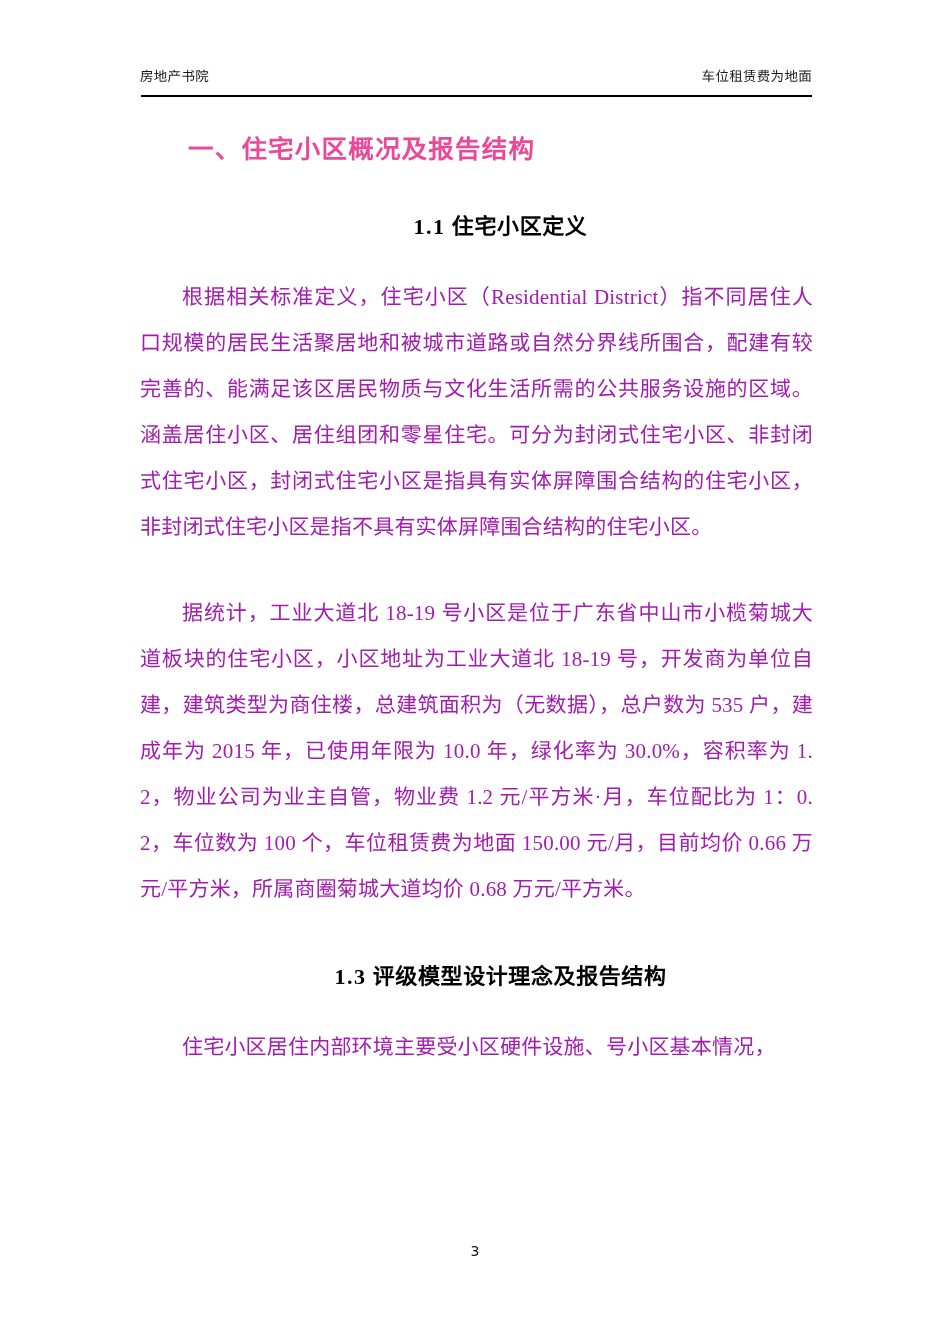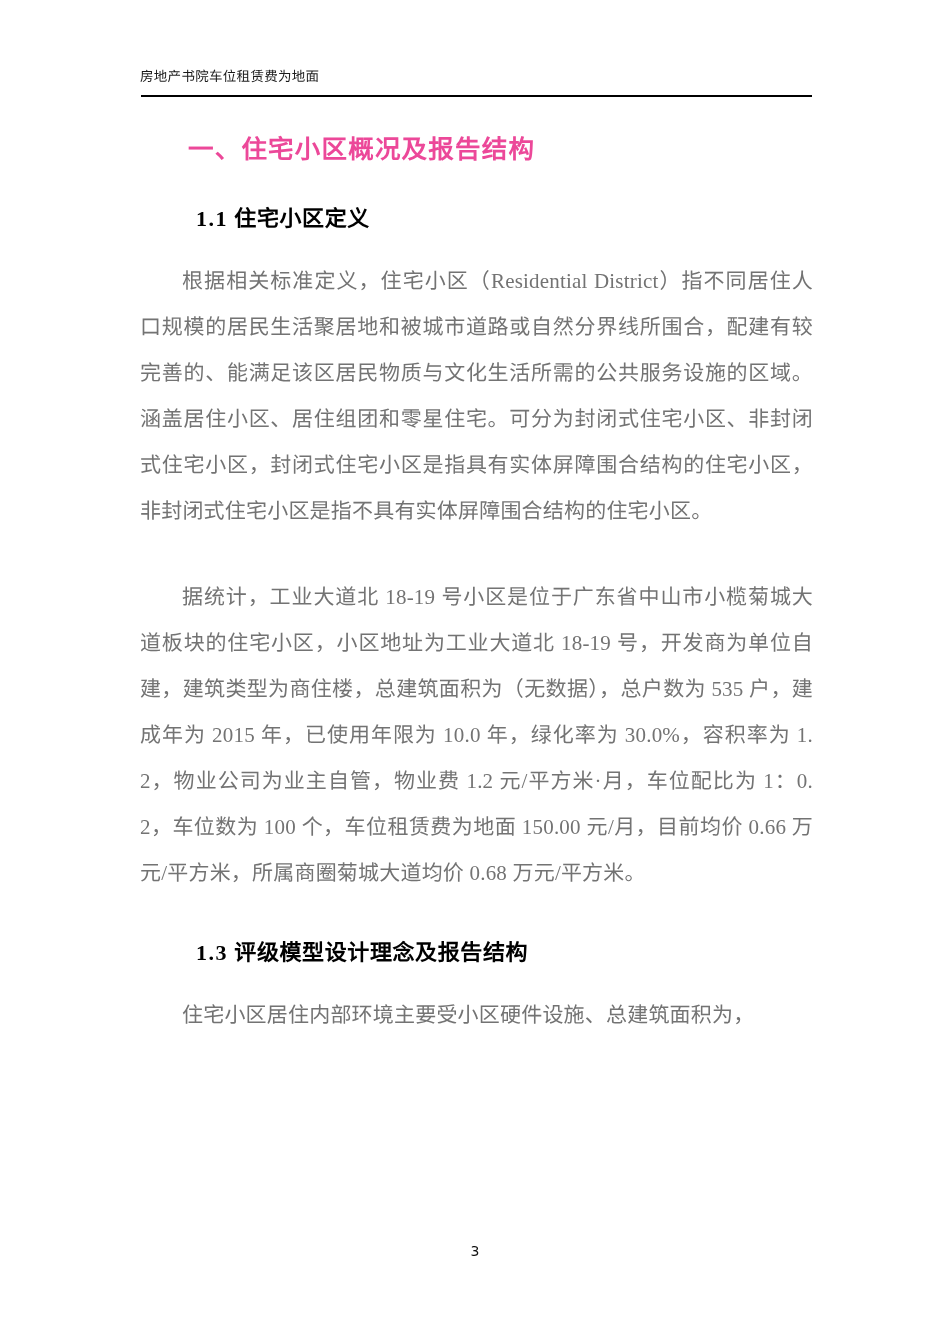--- a/index.html
+++ b/index.html
@@ -22,20 +22,21 @@
     box-sizing: border-box;
   }
 
   
   .page-header {
     position: absolute;
     left: 140px;
     top: 68px;
     width: 672px;
     display: flex;
+    justify-content: space-between;
     align-items: flex-end;
     font-family: "DejaVu Sans", "Liberation Sans", sans-serif;
     font-size: 13.5px;
     line-height: 1.2;
     color: #1a1a1a;
     letter-spacing: 0.3px;
     padding-bottom: 4px;
   }
   .header-rule {
     position: absolute;
@@ -59,27 +60,28 @@
     margin: 0;
     padding: 0 0 0 48px;
     font-family: "DejaVu Sans", "Liberation Sans", sans-serif;
     font-weight: bold;
     font-size: 25.5px;
     line-height: 46px;
     letter-spacing: 1.2px;
     color: #ec4899;
   }
   h2.section-title {
-    margin: 8px;
+    margin: 16px;
     padding: 0 0 0 48px;
     font-weight: bold;
     font-size: 22px;
     line-height: 42px;
     letter-spacing: 0.8px;
     color: #000;
+    text-align: center;
   }
   h2.section-title .num {
     font-family: "Liberation Serif", "DejaVu Serif", serif;
     font-weight: bold;
     letter-spacing: 1.5px;
   }
   h2.section-title .zh {
     font-family: "DejaVu Sans", "Liberation Sans", sans-serif;
     font-weight: bold;
     letter-spacing: 0.6px;
@@ -88,21 +90,21 @@
   
   p.body-text {
     margin: 0;
     font-family: "Liberation Serif", "DejaVu Serif", serif;
     font-size: 21px;
     line-height: 46px;
     text-align: justify;
     text-justify: inter-ideograph;
     text-indent: 2em;
     letter-spacing: 0.2px;
-    color: #737373;
+    color: #a21caf;
     word-break: break-all;
   }
 
   
   .sp-h1 { height: 18px; }
   .sp-after-h2 { height: 10px; }
   .sp-before-12 { height: 30px; }
   .sp-before-13 { height: 28px; }
 
   
@@ -145,19 +147,19 @@
     <div class="sp-after-h2"></div>
     <p class="body-text">据统计，工业大道北 18-19 号小区是位于广东省中山市小榄菊城大道板块的住宅小区，小区地址为工业大道北 18-19 号，开发商为单位自建，建筑类型为商住楼，总建筑面积为（无数据），总户数为 535 户，建成年为 2015 年，已使用年限为 10.0 年，绿化率为 30.0%，容积率为 1.2，物业公司为业主自管，物业费 1.2 元/平方米·月，车位配比为 1：0.2，车位数为 100 个，车位租赁费为地面 150.00 元/月，目前均价 0.66 万元/平方米，所属商圈菊城大道均价 0.68 万元/平方米。</p>
 
     <div class="sp-before-13"></div>
 
     <h2 class="section-title">
       <span class="num">1.3</span>
       <span class="zh">评级模型设计理念及报告结构</span>
     </h2>
     <div class="sp-after-h2"></div>
-    <p class="body-text">住宅小区居住内部环境主要受小区硬件设施、总建筑面积为，</p>
+    <p class="body-text">住宅小区居住内部环境主要受小区硬件设施、号小区基本情况，</p>
 
   </div>
 
   <div class="page-number">3</div>
 
 </div>
 
 </body></html>

